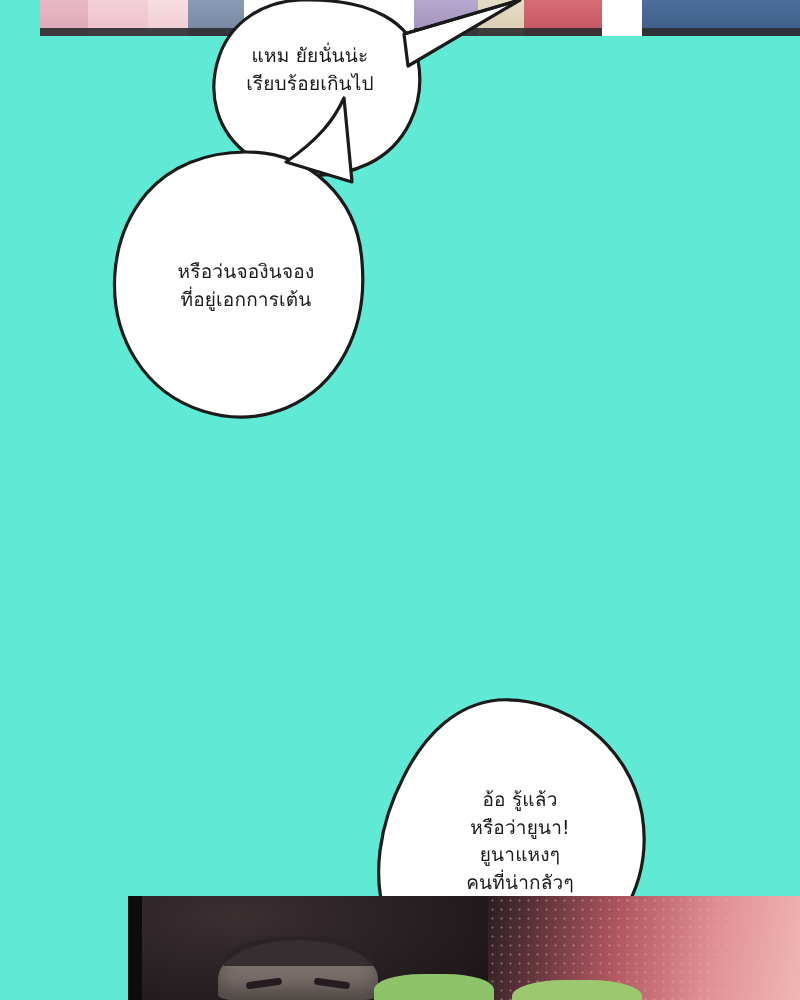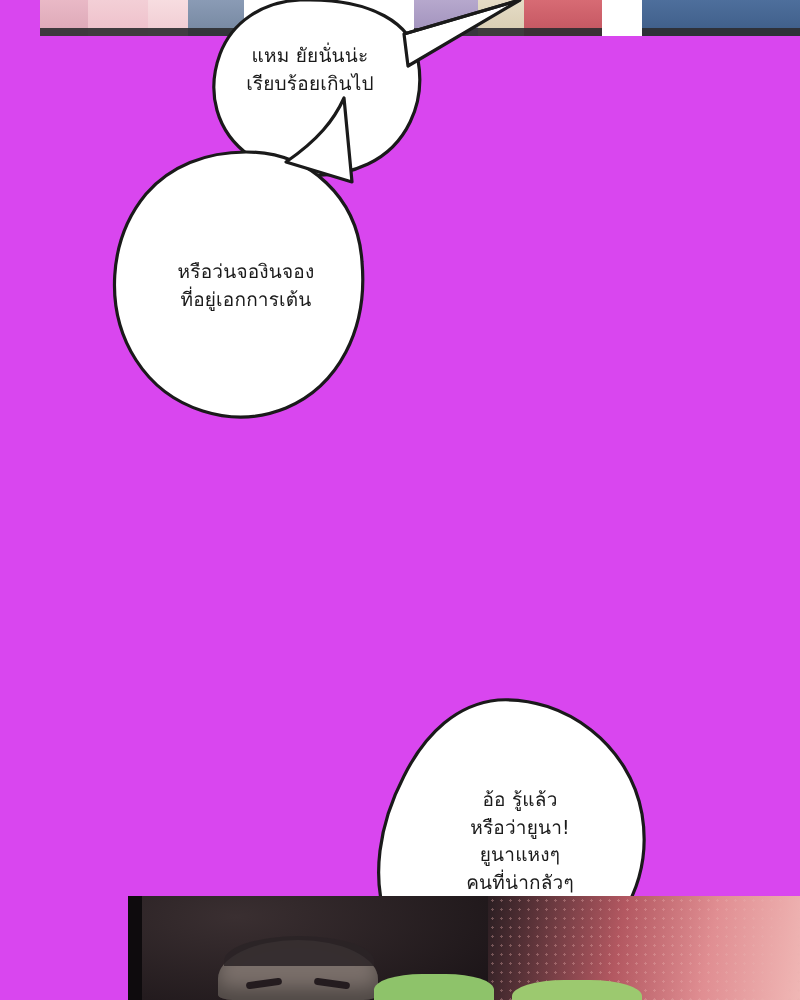--- a/index.html
+++ b/index.html
@@ -8,21 +8,21 @@
     background: #ffffff;
   }
   body {
     font-family: "DejaVu Sans", sans-serif;
   }
   #page {
     position: relative;
     width: 800px;
     height: 1000px;
     overflow: hidden;
-    background: #d946ef;
+    background: #5eead4;
   }
 
   
   .panel-top {
     position: absolute;
     left: 40px;
     top: 0;
     width: 760px;
     height: 36px;
     overflow: hidden;

